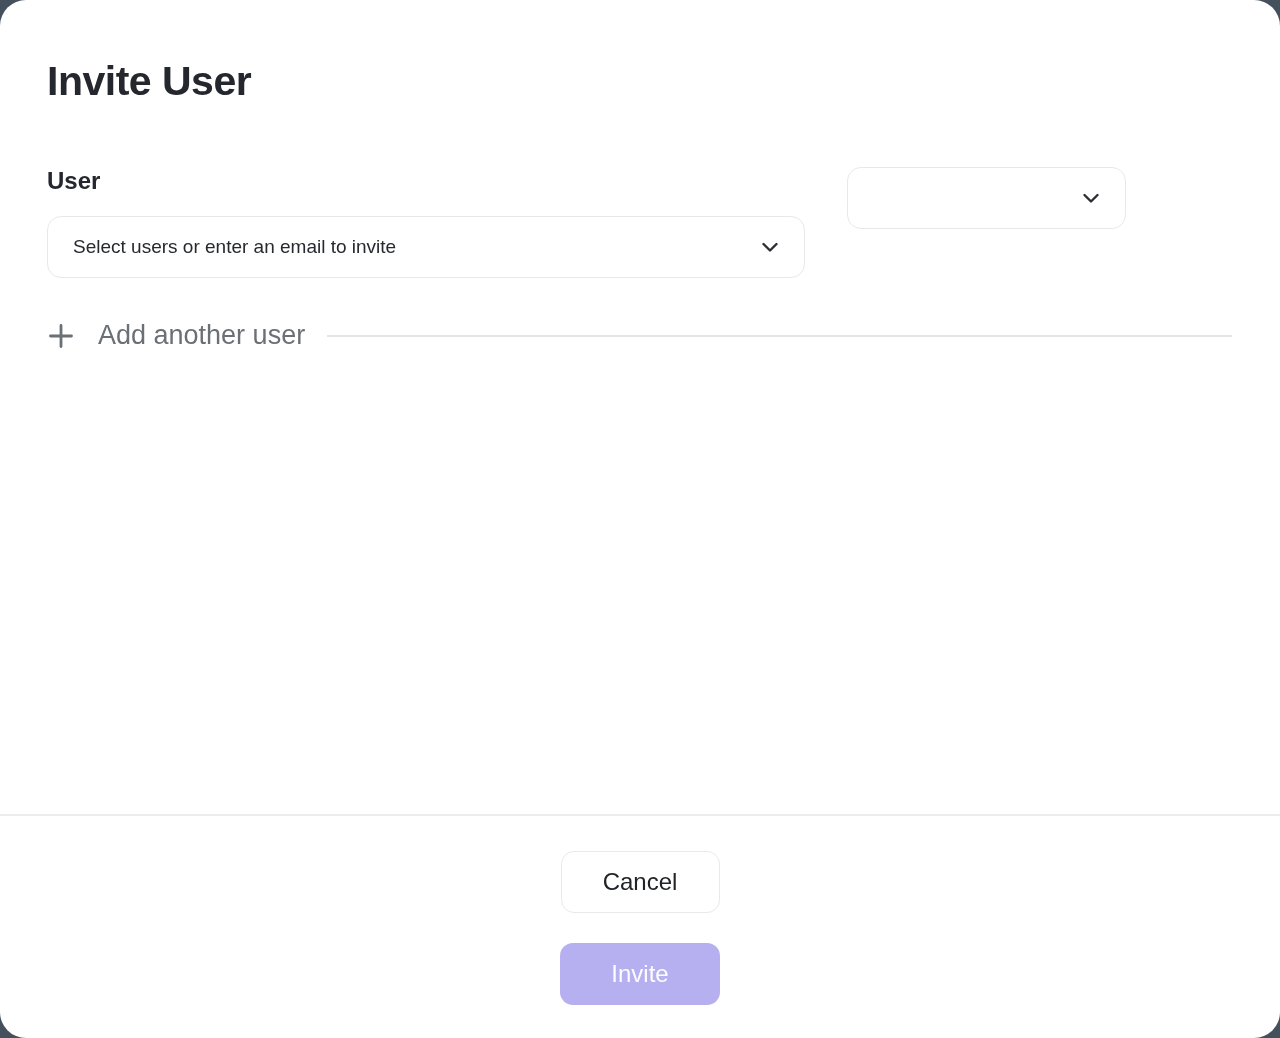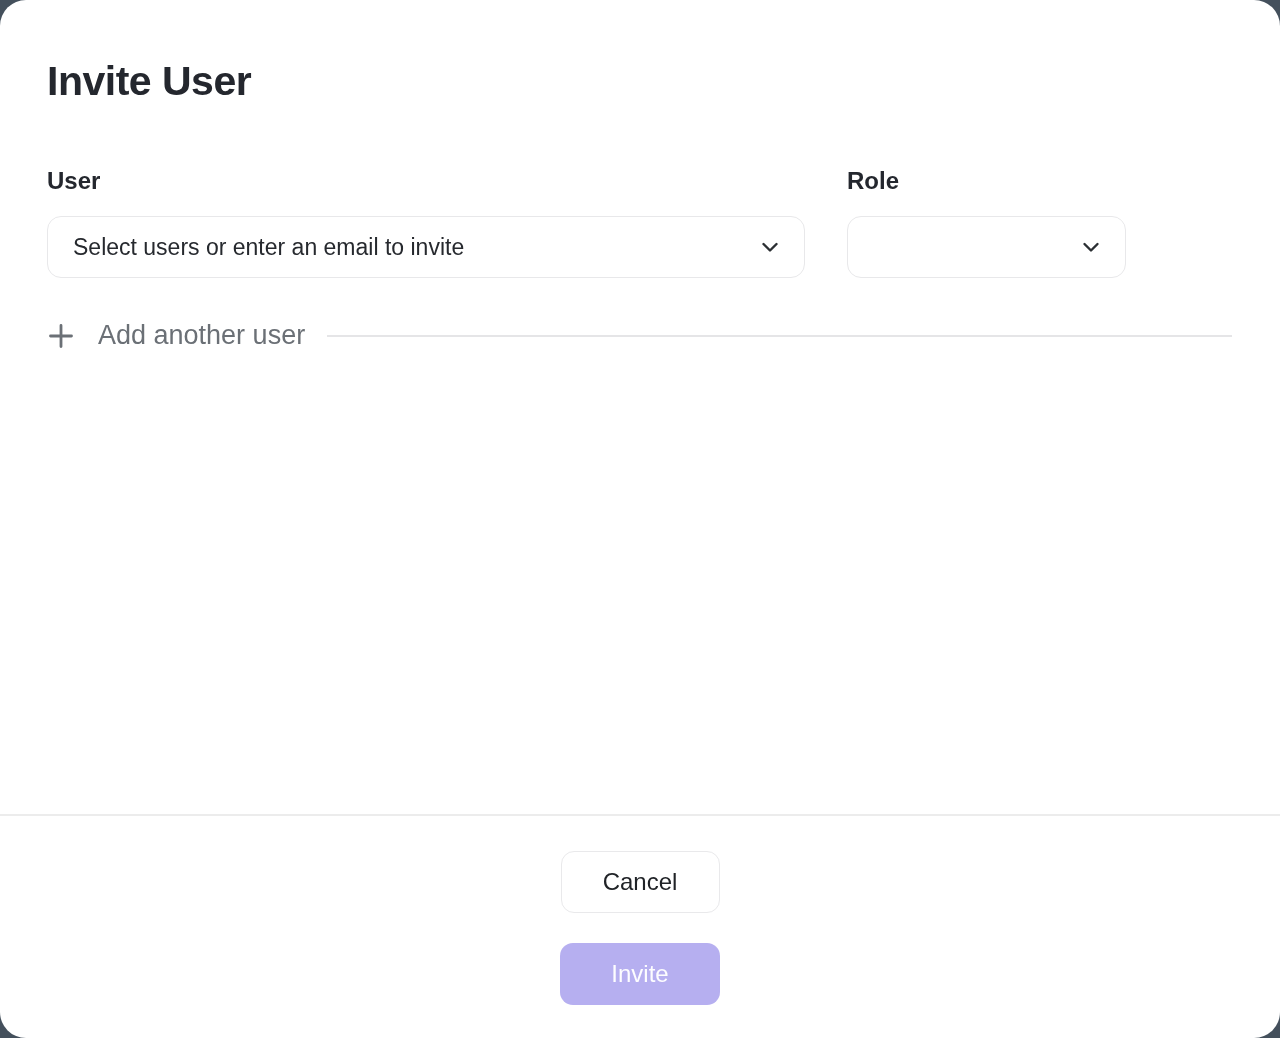--- a/index.html
+++ b/index.html
@@ -58,21 +58,21 @@
     border:1.5px solid var(--border);
     border-radius:14px;
     background:#fff;
     display:flex;
     align-items:center;
     justify-content:space-between;
     padding:0 23px 0 25px;
     cursor:pointer;
   }
   .select-text{
-    font-size:23px;
+    font-size:19px;
     color:#26292E;
     white-space:nowrap;
     overflow:hidden;
   }
   .chevron{
     display:flex;align-items:center;justify-content:center;
     width:22px;height:22px;flex:0 0 auto;
   }
   .add-row{
     margin-top:42px;
@@ -150,21 +150,20 @@
           <span class="select-text">Select users or enter an email to invite</span>
           <span class="chevron">
             <svg width="22" height="22" viewBox="0 0 22 22" fill="none">
               <path d="M4.5 8 L11 14.5 L17.5 8" stroke="#2B2F33" stroke-width="2.4" stroke-linecap="round" stroke-linejoin="round"></path>
             </svg>
           </span>
         </div>
       </div>
 
       <div class="field field-role">
-        <label class="field-label">Role</label>
         <div class="select">
           <span class="select-text"></span>
           <span class="chevron">
             <svg width="22" height="22" viewBox="0 0 22 22" fill="none">
               <path d="M4.5 8 L11 14.5 L17.5 8" stroke="#2B2F33" stroke-width="2.4" stroke-linecap="round" stroke-linejoin="round"></path>
             </svg>
           </span>
         </div>
       </div>
 

